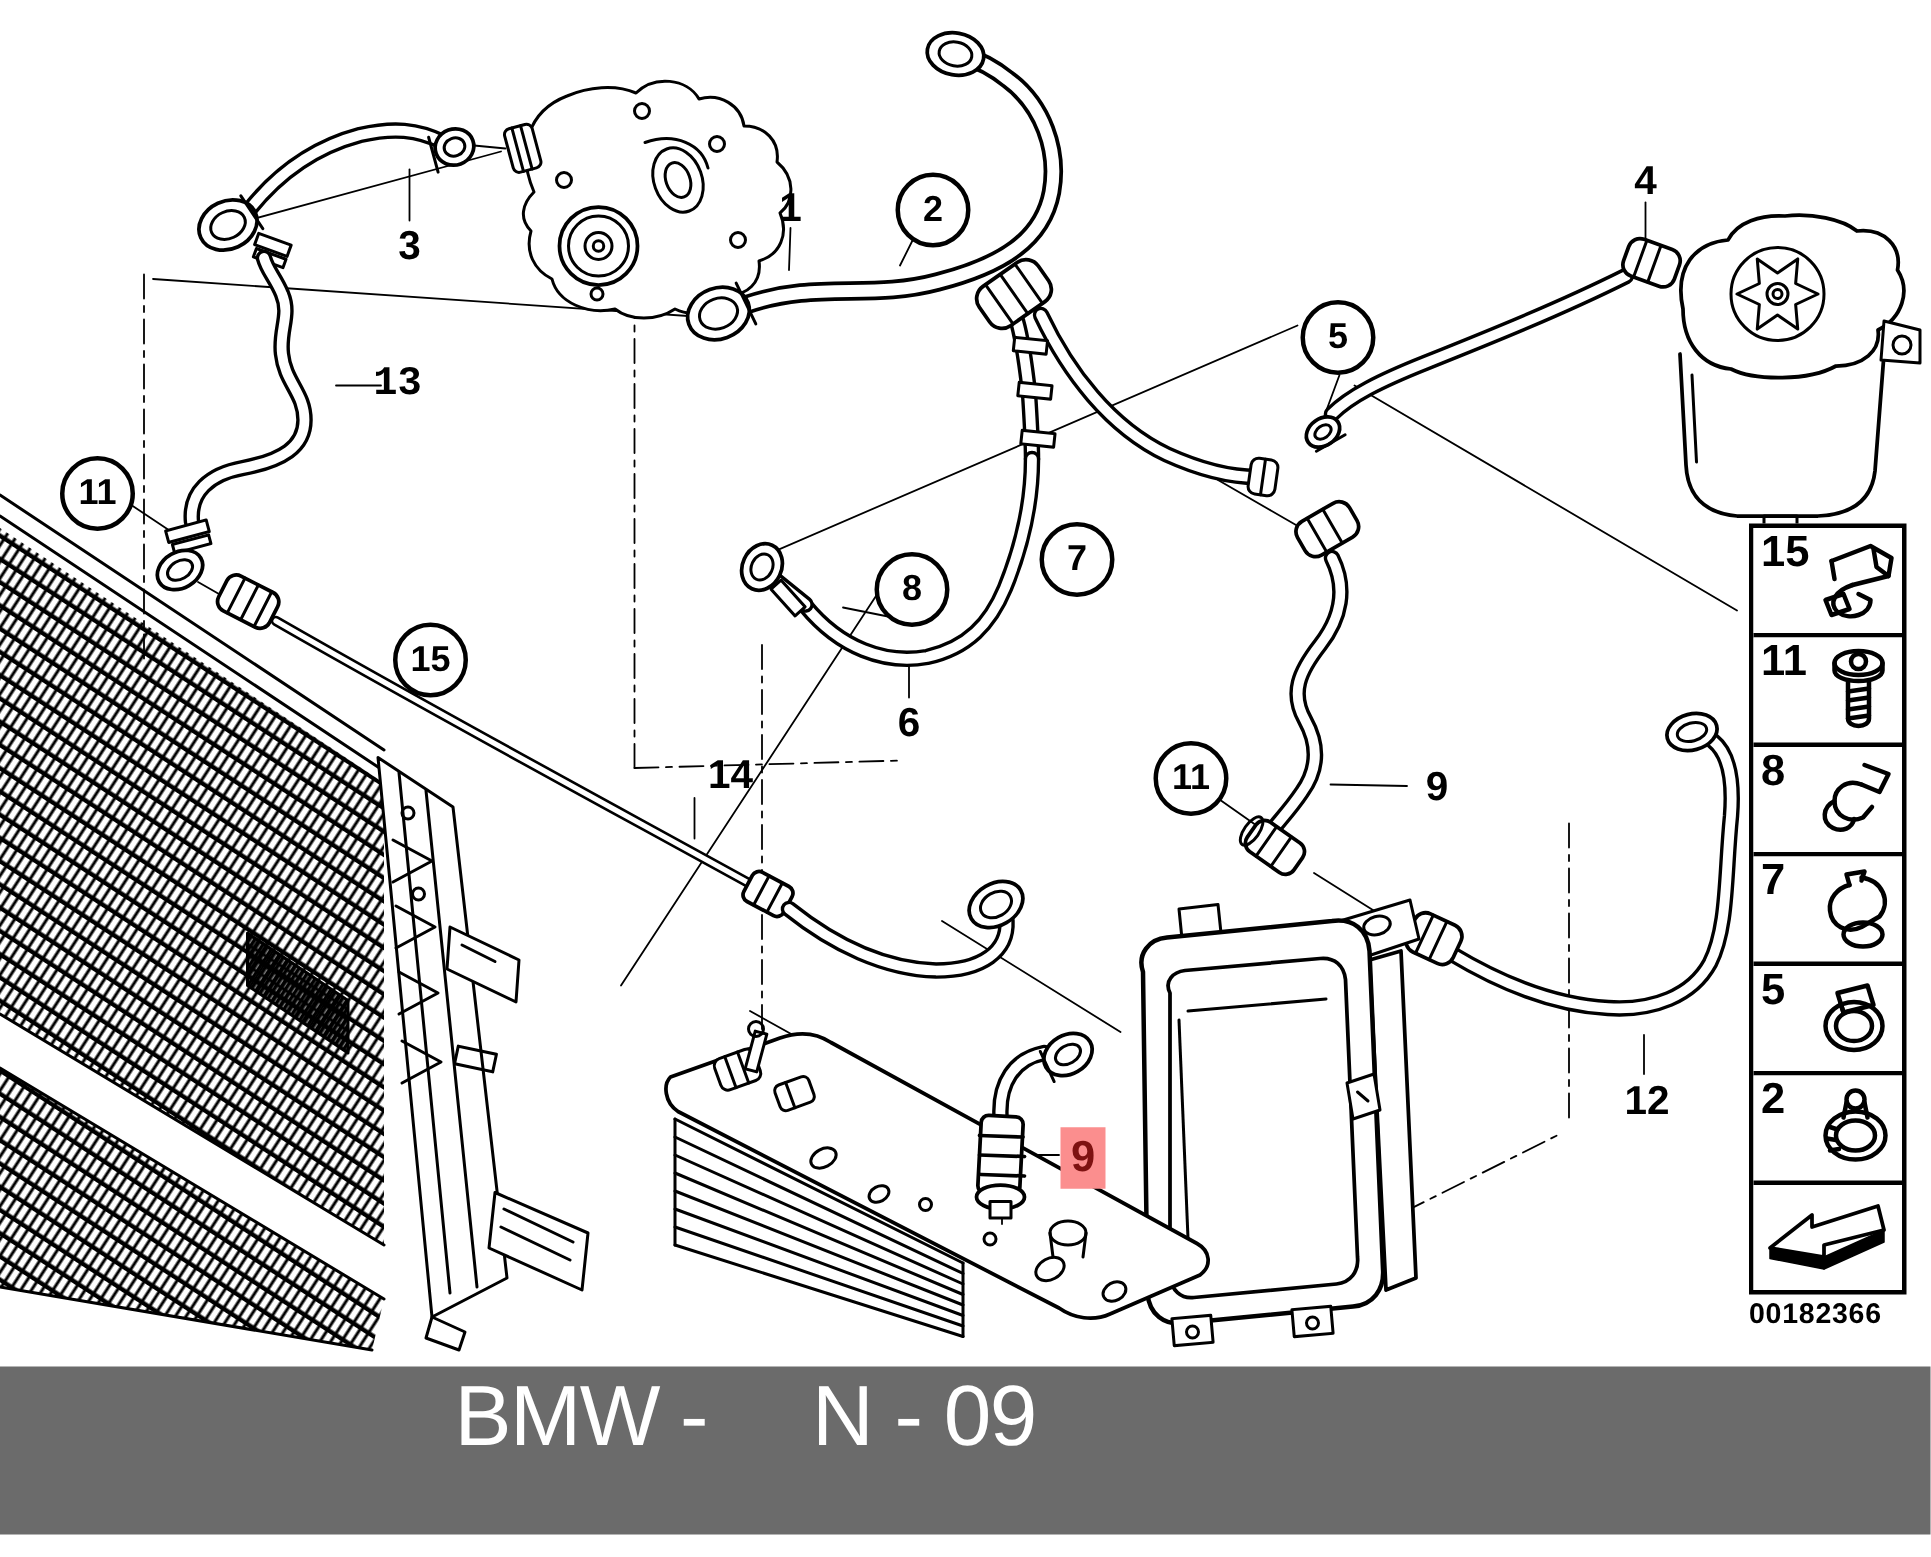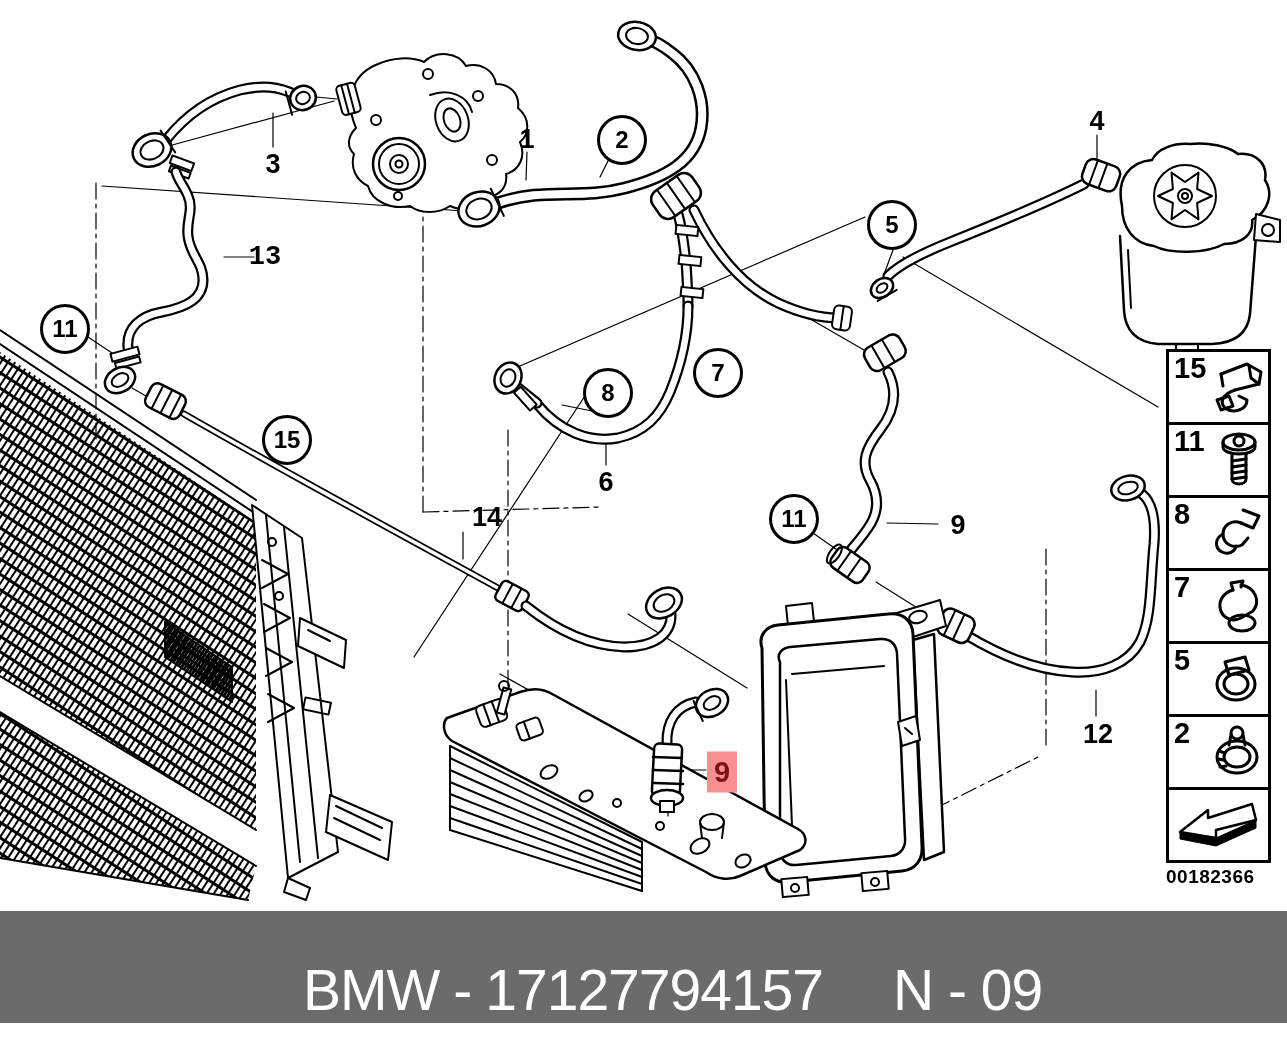--- a/index.html
+++ b/index.html
@@ -35,21 +35,21 @@
   .legend{position:absolute;left:1166px;top:349px;width:105px;background:#fff;
           border:3px solid #000;box-sizing:border-box;}
   .cell{height:70px;border-bottom:3px solid #000;position:relative;background:#fff;}
   .cell:last-child{border-bottom:none;}
   .cellnum{position:absolute;top:1px;left:5px;font-weight:bold;font-size:29px;line-height:1.05;}
   .cellicon{position:absolute;right:1px;top:4px;}
   .legendnum{position:absolute;left:1166px;top:866px;width:105px;
              font-weight:bold;font-size:19px;letter-spacing:0.5px;}
 
   .footer{position:absolute;left:0;top:911px;width:1287px;height:112px;background:#6b6b6b;
-          color:#fff;display:flex;align-items:flex-end;}
+          color:#fff;display:flex;align-items:flex-start;}
   .footer span{font-size:57px;letter-spacing:-1px;white-space:pre;}
   .f-brand{margin-left:303px;}
   .f-sep{margin-left:14px;}
   .f-part{margin-left:14px;}
   .f-page{margin-left:70px;}
 </style>
 </head>
 <body>
 
 <svg class="lineart" width="1287" height="911" viewBox="0 0 1287 911" style="position:absolute;left:0;top:0;">
@@ -497,15 +497,14 @@
       </svg>
     </span>
   </div>
 </div>
 
 <div class="legendnum">00182366</div>
 
 <div class="footer">
   <span class="f-brand">BMW</span>
   <span class="f-sep">-</span>
-  <span class="f-part">17127794157</span>
   <span class="f-page">N - 09</span>
 </div>
 
 </body></html>

